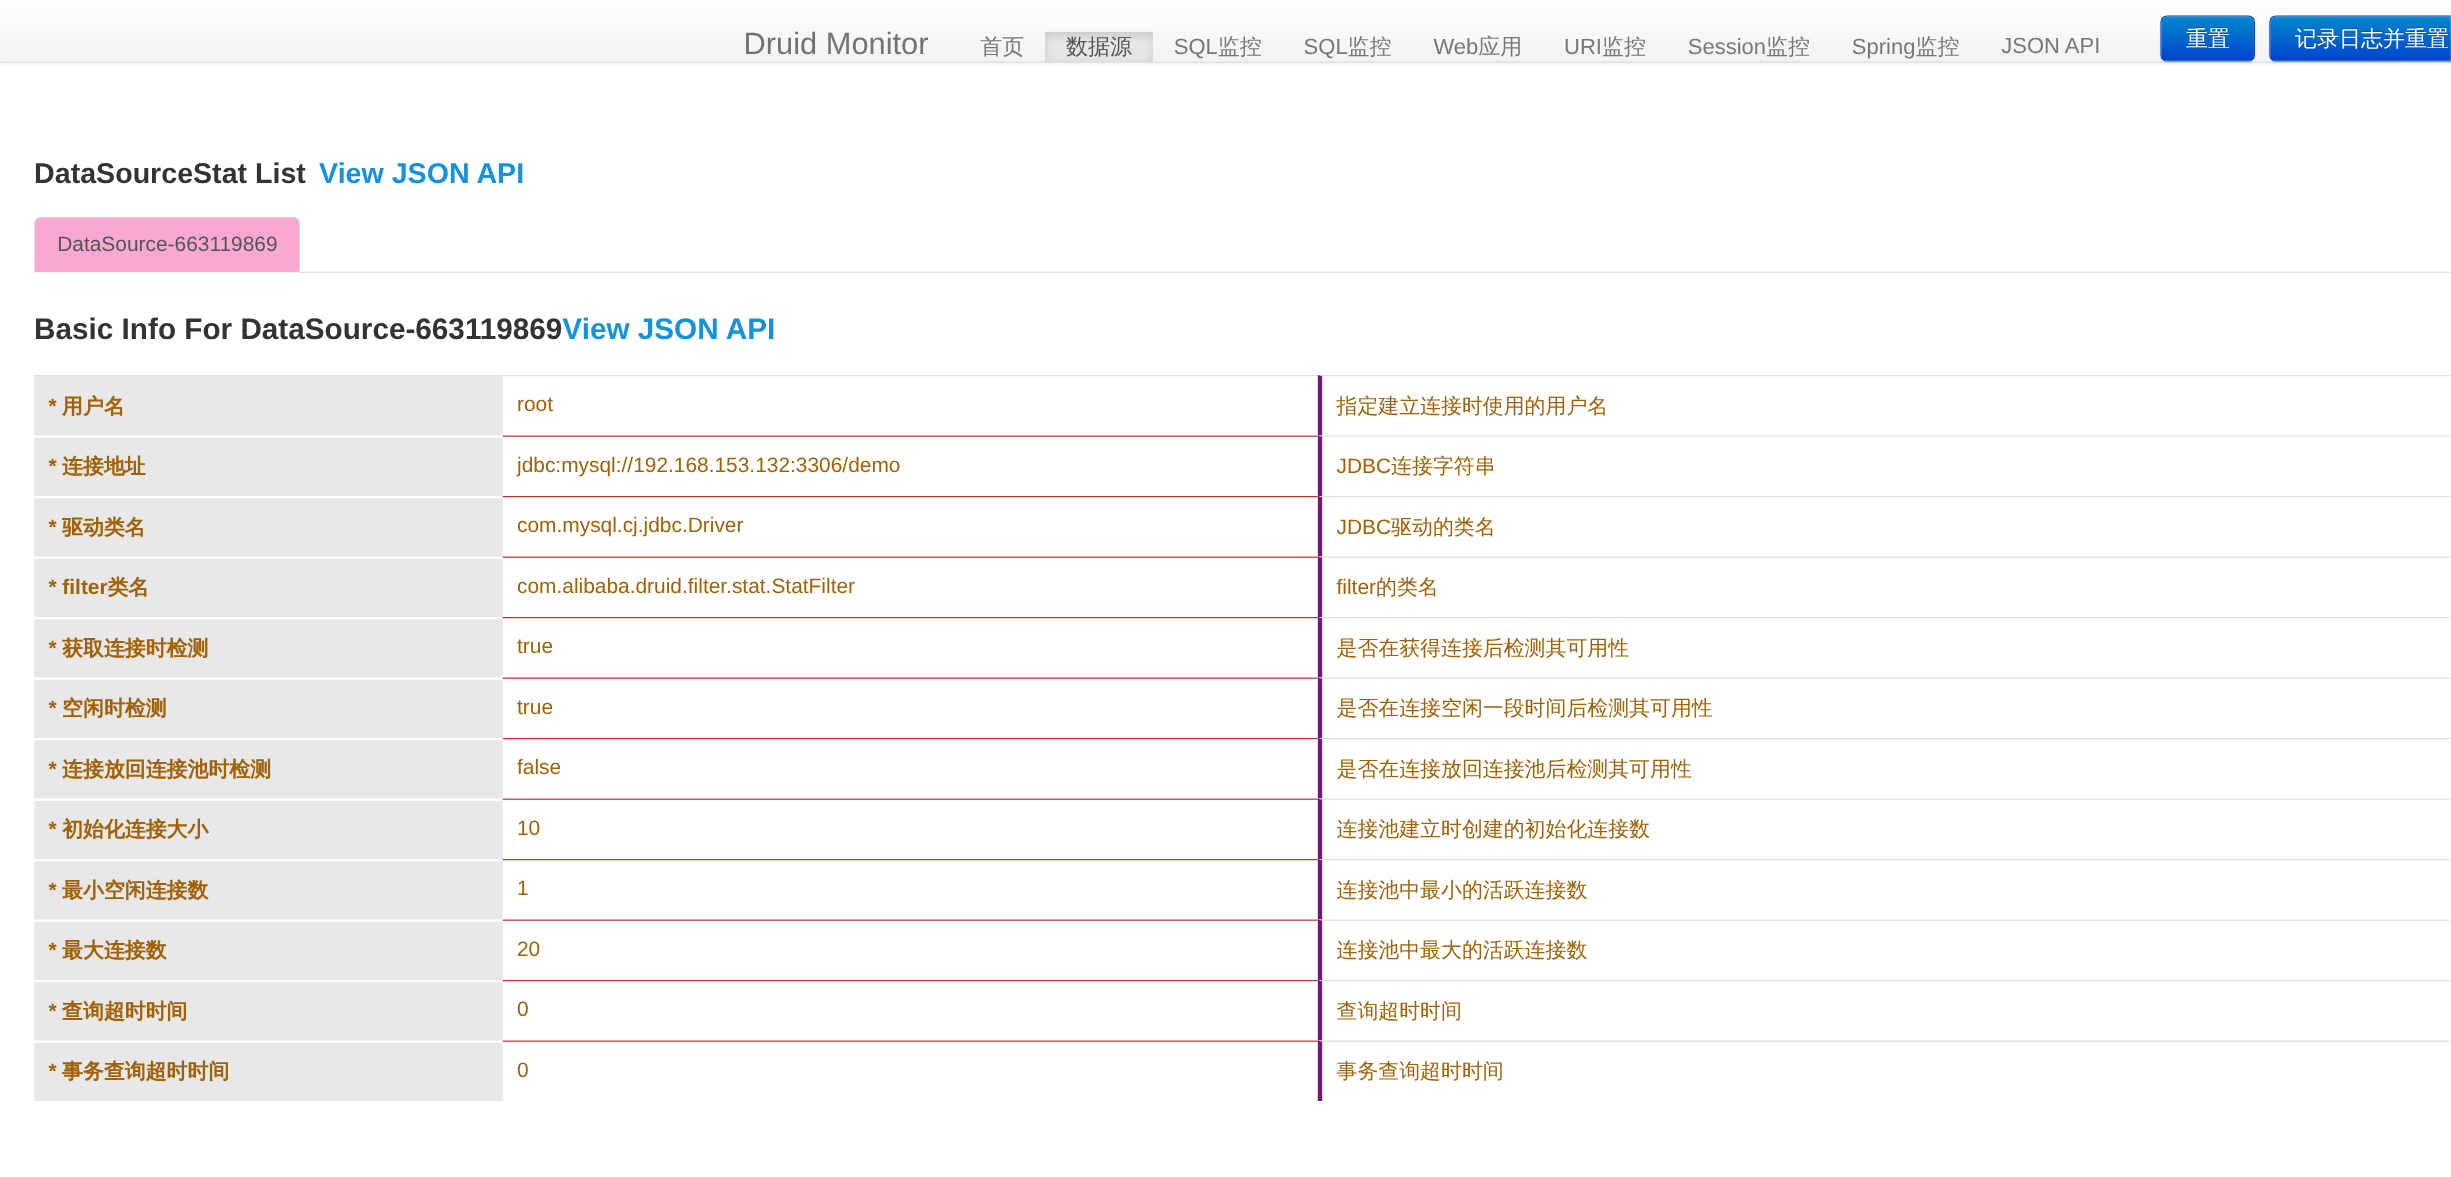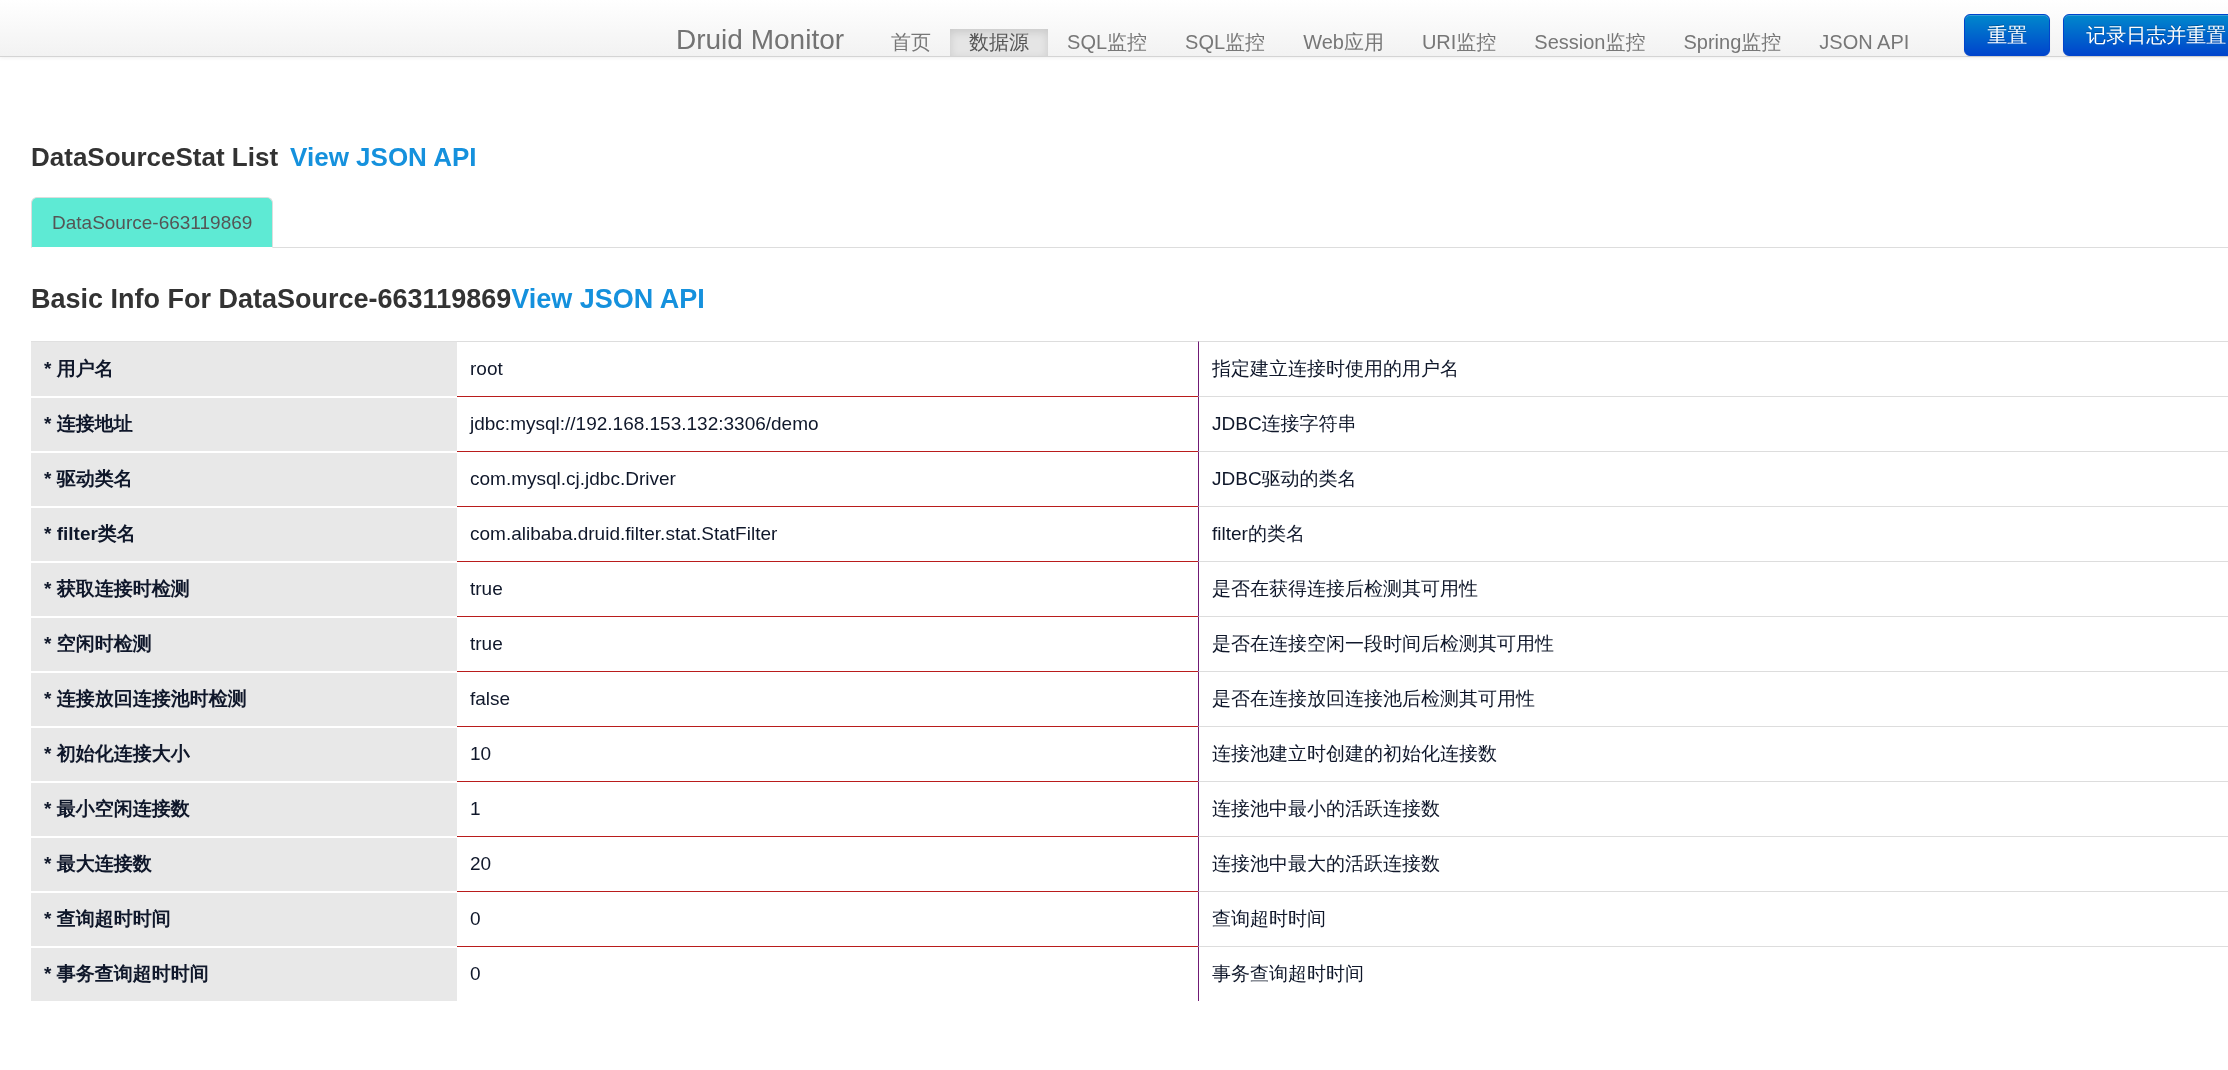--- a/index.html
+++ b/index.html
@@ -73,21 +73,21 @@
 
   
   .tabs {
     margin: 25px 0 0 31px;
     border-bottom: 1px solid #ddd;
   }
   .tab {
     display: inline-block;
     padding: 15px 20px;
     font-size: 19px; color: #555;
-    background: #5eead4;
+    background: #f9a8d4;
     border: 1px solid #ddd;
     border-bottom: 1px solid #fff;
     border-radius: 6px 6px 0 0;
     margin-bottom: -1px;
     cursor: pointer;
     line-height: 19px;
   }
 
   .section-title {
     margin: 36px 0 0 31px;
@@ -99,36 +99,36 @@
   .info-table {
     margin: 26px 0 0 31px;
     width: calc(100% - 31px);
     border-spacing: 0;
     border-collapse: separate;
   }
   .info-table td {
     height: 55px;
     padding: 0 13px;
     font-size: 19px;
-    color: #0f172a;
+    color: #a16207;
     vertical-align: middle;
   }
   .info-table td.label-cell {
     width: 426px;
     background: #e8e8e8;
     font-weight: bold;
     border-top: 2px solid #ffffff;
   }
   .info-table td.value-cell {
     width: 741px;
     border-top: 1px solid #b91c1c;
   }
   .info-table td.desc-cell {
     border-top: 1px solid #dddddd;
-    border-left: 1px solid #701a75;
+    border-left: 4px solid #701a75;
   }
   .info-table tr:first-child td.label-cell { border-top: 1px solid #e0e0e0; }
   .info-table tr:first-child td.value-cell,
   .info-table tr:first-child td.desc-cell { border-top: 1px solid #dddddd; }
 </style>
 </head>
 <body>
 
 <div class="navbar">
   <a class="brand">Druid Monitor</a>

